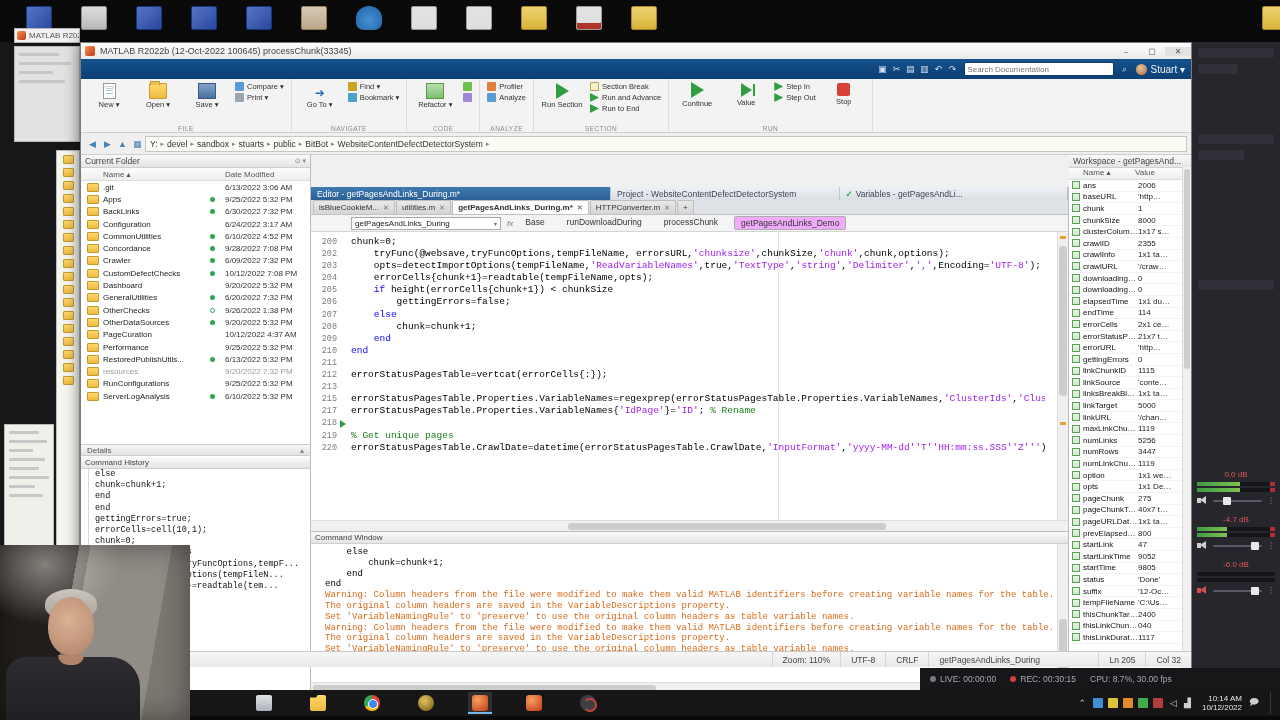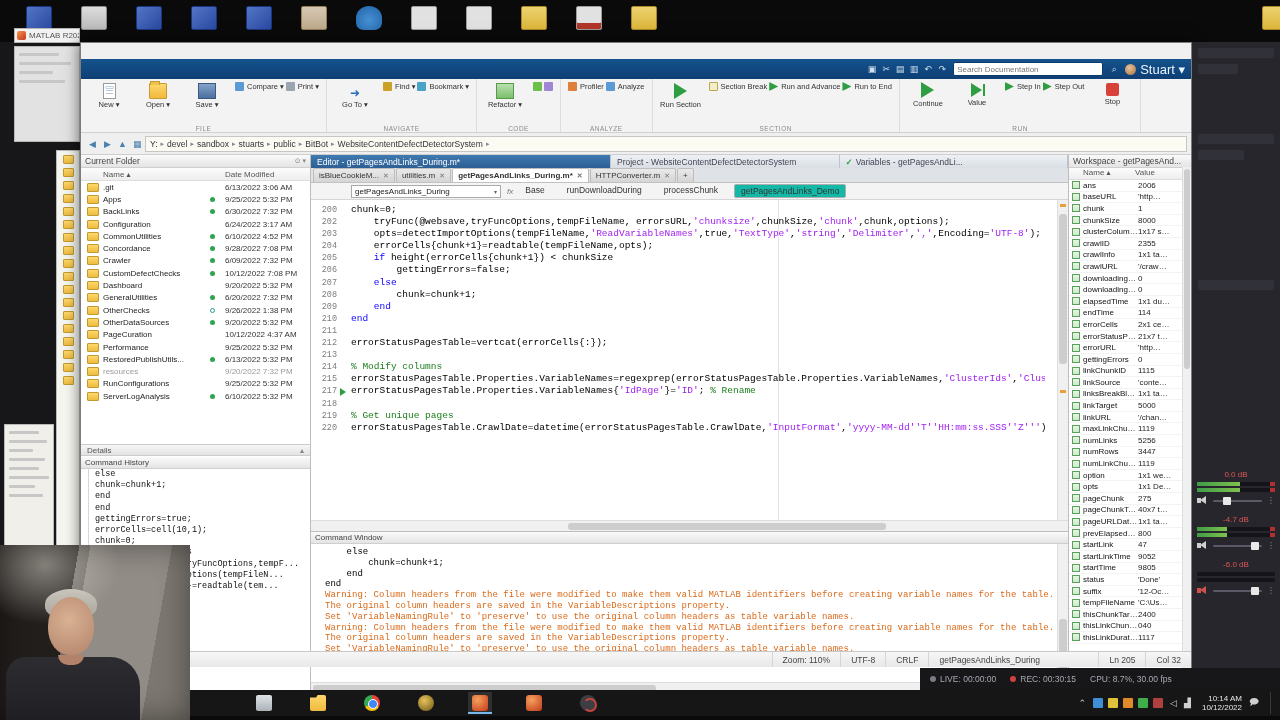--- a/index.html
+++ b/index.html
@@ -48,32 +48,32 @@
     background:linear-gradient(#15528d,#0d3f74); display:flex; align-items:stretch; }
   .rtab { padding:0 16px; font-size:9px; letter-spacing:.6px; color:#dce8f4; display:flex;
     align-items:center; cursor:default; }
   .rtab.ctx { background:linear-gradient(#2f7cc0,#1c5d9d); }
   .rtab.sel { background:linear-gradient(#f4f4f4,#e9e9e9); color:#333; font-weight:bold; }
   #ribbon-right { margin-left:auto; display:flex; align-items:center; gap:4px; padding-right:6px; }
   .qico { color:#cfe0ef; font-size:9px; width:14px; text-align:center; }
   #doc-search { width:150px; height:14px; background:#fff; border:1px solid #0b3a66; border-radius:2px;
     font-size:8px; color:#888; padding:0 3px; }
   #avatar { width:11px; height:11px; border-radius:50%; background:radial-gradient(circle at 40% 35%,#e8c39a,#a87040); }
-  #user-name { font-size:13px; color:#eaf2fa; }
+  #user-name { font-size:10px; color:#eaf2fa; }
 
   
   #toolstrip { position:absolute; left:0; top:36px; right:0; height:54px; background:#f3f3f3;
     border-bottom:1px solid #d0d0d0; display:flex; }
   .tsgroup { position:relative; border-right:1px solid #ddd; padding:3px 7px 10px 7px; display:flex; }
   .tsitems { display:flex; gap:7px; align-items:flex-start; }
   .tslabel { position:absolute; bottom:0; left:0; right:0; text-align:center; font-size:6.5px;
     color:#8a8a8a; letter-spacing:.5px; }
   .tsbig { width:42px; text-align:center; cursor:default; }
   .tsbig .lbl { font-size:7.5px; color:#333; display:block; margin-top:2px; line-height:8px; }
-  .tscol { display:flex; flex-direction:row; gap:2px; justify-content:flex-start; }
+  .tscol { display:flex; flex-direction:column; gap:2px; justify-content:flex-start; }
   .tssmall { display:flex; align-items:center; gap:3px; font-size:7.5px; color:#333; cursor:default; }
   .car { color:#666; font-size:6px; }
   .mi { width:18px; height:16px; margin:1px auto 0 auto; position:relative; }
   .mi-page { width:13px; background:#fff; border:1px solid #9a9a9a; }
   .mi-page::after { content:""; position:absolute; left:2px; top:3px; right:2px; height:1px;
     box-shadow:0 0 0 .5px #7ba7d7, 0 3px 0 0 #b8c6d8, 0 6px 0 0 #b8c6d8; }
   .mi-folder { background:linear-gradient(#ffd86b,#f0b93e); border:1px solid #c89b35; border-radius:1px; }
   .mi-folder::before { content:""; position:absolute; top:-3px; left:0; width:8px; height:3px;
     background:#eec14d; border:1px solid #c89b35; border-bottom:none; }
   .mi-floppy { background:linear-gradient(#85a3c9,#49709f); border:1px solid #3a5a84; }
@@ -128,41 +128,41 @@
     padding:0 6px; line-height:11px; }
   #cf-details .hctl { float:right; color:#888; }
   #cmdhist { position:absolute; left:0; right:0; top:302px; bottom:0; background:#fff; }
   #cmdhist-head { height:12px; background:linear-gradient(#fafafa,#e4e4e4); border-bottom:1px solid #cfcfcf;
     font-size:8px; color:#444; padding:0 4px; line-height:11px; }
   .histitem { font-family:"Liberation Mono", monospace; font-size:8.5px; color:#111; height:11.2px;
     padding-left:14px; white-space:nowrap; overflow:hidden; position:relative; }
   .histitem::before { content:""; position:absolute; left:7px; top:0; bottom:0; width:1px; background:#d8d8d8; }
 
   
-  #mid { flex:1; display:flex; flex-direction:column; border-right:1px solid #bdbdbd; min-width:0; }
+  #mid { flex:1; display:flex; flex-direction:column; border-right:1px solid #bdbdbd; min-width:0;margin-top:32px; }
   #panel-titles { height:13px; display:flex; }
   .ptitle { font-size:8.5px; padding:1px 6px; display:flex; align-items:center; gap:3px;
     border-right:1px solid #b9c6d2; overflow:hidden; white-space:nowrap; }
   .ptitle.active { background:linear-gradient(#3f7ab0,#2c5f94); color:#fff; width:300px; }
   .ptitle.idle { background:linear-gradient(#eef1f4,#d9dee4); color:#445; flex:1; }
   .ptitle .chk { color:#2da44e; font-weight:bold; }
   #doctabs { height:15px; background:#dfe3e8; display:flex; align-items:flex-end; border-bottom:1px solid #c2c2c2; padding-left:2px; }
   .dtab { height:14px; background:linear-gradient(#e9e9e9,#d5d5d5); border:1px solid #bdbdbd; border-bottom:none;
     font-size:8px; color:#333; padding:0 5px; display:flex; align-items:center; gap:4px; margin-right:1px;
     border-radius:2px 2px 0 0; white-space:nowrap; }
   .dtab.active { background:#fff; font-weight:bold; }
   .dtab .x { color:#777; font-size:7px; }
   #funcbar { height:17px; background:#f4f4f4; border-bottom:1px solid #d5d5d5; display:flex; align-items:center;
     padding-left:40px; gap:6px; font-size:8.5px; color:#333; }
   #funcdrop { width:150px; height:13px; background:#fff; border:1px solid #aaa; font-size:8px; color:#222;
     display:flex; align-items:center; padding:0 3px; }
   #funcdrop .car { margin-left:auto; }
   .fx { font-style:italic; color:#777; font-size:8px; }
   .chip { padding:1px 6px; cursor:default; }
-  .chip.sel { background:#14b8a6; border:1px solid #adadad; border-radius:2px; }
+  .chip.sel { background:#f0abfc; border:1px solid #adadad; border-radius:2px; }
 
   
   #codearea { flex:1; background:#fff; position:relative; overflow:hidden;
     font-family:"Liberation Mono", monospace; font-size:9.5px; }
   .codeline { position:relative; height:12.1px; line-height:12.1px; white-space:pre; }
   .codeline .ln { position:absolute; left:0; top:0; width:26px; text-align:right; color:#7d7d7d; font-size:8.5px; }
   .codeline .ctext { position:absolute; left:40px; right:12px; top:0; overflow:hidden; }
   .k { color:#0e00ff; } .s { color:#a020f0; } .c { color:#1a7d1a; } .p { color:#000; }
   #code-guide { position:absolute; left:467px; top:0; bottom:0; width:1px; background:#e2e2e2; }
   #dbg-arrow { position:absolute; left:29px; width:0; height:0; border-left:6px solid #2f9e42;
@@ -353,20 +353,29 @@
       <div class="bw-line" style="width:30px"></div>
         <div class="bw-line" style="width:40px"></div>
       <div class="bw-line" style="width:26px"></div>
         <div class="bw-line" style="width:34px"></div>
     </div>
   </div>
   <div id="bw-title">MATLAB R2022b</div>
 
   <div id="mlwin">
 
+    <div id="ml-titlebar">
+      <span class="appico"></span>
+      <span>MATLAB R2022b (12-Oct-2022 100645) processChunk(33345)</span>
+      <div id="ml-controls">
+        <span>–</span>
+        <span>▢</span>
+        <span>✕</span>
+      </div>
+    </div>
 
     <div id="ribbon-row">
       <div id="ribbon-right">
         <span id="quick-icons" style="display:flex">
             <span class="qico">▣</span>
             <span class="qico">✂</span>
             <span class="qico">▤</span>
             <span class="qico">▥</span>
             <span class="qico">↶</span>
             <span class="qico">↷</span>
@@ -734,21 +743,20 @@
               <div class="codeline"><span class="ln">204</span><span class="ctext"><span class="p">    errorCells{chunk+1}=readtable(tempFileName,opts);</span></span></div>
               <div class="codeline"><span class="ln">205</span><span class="ctext"><span class="p">    </span><span class="k">if</span><span class="p"> height(errorCells{chunk+1}) &lt; chunkSize</span></span></div>
               <div class="codeline"><span class="ln">206</span><span class="ctext"><span class="p">        gettingErrors=false;</span></span></div>
               <div class="codeline"><span class="ln">207</span><span class="ctext"><span class="p">    </span><span class="k">else</span></span></div>
               <div class="codeline"><span class="ln">208</span><span class="ctext"><span class="p">        chunk=chunk+1;</span></span></div>
               <div class="codeline"><span class="ln">209</span><span class="ctext"><span class="p">    </span><span class="k">end</span></span></div>
               <div class="codeline"><span class="ln">210</span><span class="ctext"><span class="k">end</span></span></div>
               <div class="codeline"><span class="ln">211</span><span class="ctext"></span></div>
               <div class="codeline"><span class="ln">212</span><span class="ctext"><span class="p">errorStatusPagesTable=vertcat(errorCells{:});</span></span></div>
               <div class="codeline"><span class="ln">213</span><span class="ctext"></span></div>
-              <div class="codeline"><span class="ln">214</span><span class="ctext"><span class="c">% Modify columns</span></span></div>
               <div class="codeline"><span class="ln">215</span><span class="ctext"><span class="p">errorStatusPagesTable.Properties.VariableNames=regexprep(errorStatusPagesTable.Properties.VariableNames,</span><span class="s">'ClusterIds'</span><span class="p">,</span><span class="s">'Clust</span></span></div>
               <div class="codeline"><span class="ln">217</span><span class="ctext"><span class="p">errorStatusPagesTable.Properties.VariableNames{</span><span class="s">'IdPage'</span><span class="p">}=</span><span class="s">'ID'</span><span class="p">; </span><span class="c">% Rename</span></span></div>
               <div class="codeline"><span class="ln">218</span><span class="ctext"></span></div>
               <div class="codeline"><span class="ln">219</span><span class="ctext"><span class="c">% Get unique pages</span></span></div>
               <div class="codeline"><span class="ln">220</span><span class="ctext"><span class="p">errorStatusPagesTable.CrawlDate=datetime(errorStatusPagesTable.CrawlDate,</span><span class="s">'InputFormat'</span><span class="p">,</span><span class="s">'yyyy-MM-dd''T''HH:mm:ss.SSS''Z'''</span><span class="p">);</span></span></div>
             </div>
           <div id="dbg-arrow" style="top: 187.5px;"></div>
           <div id="code-vscroll">
             <div class="thumb"></div>
             <div class="omark" style="top:4px"></div>

